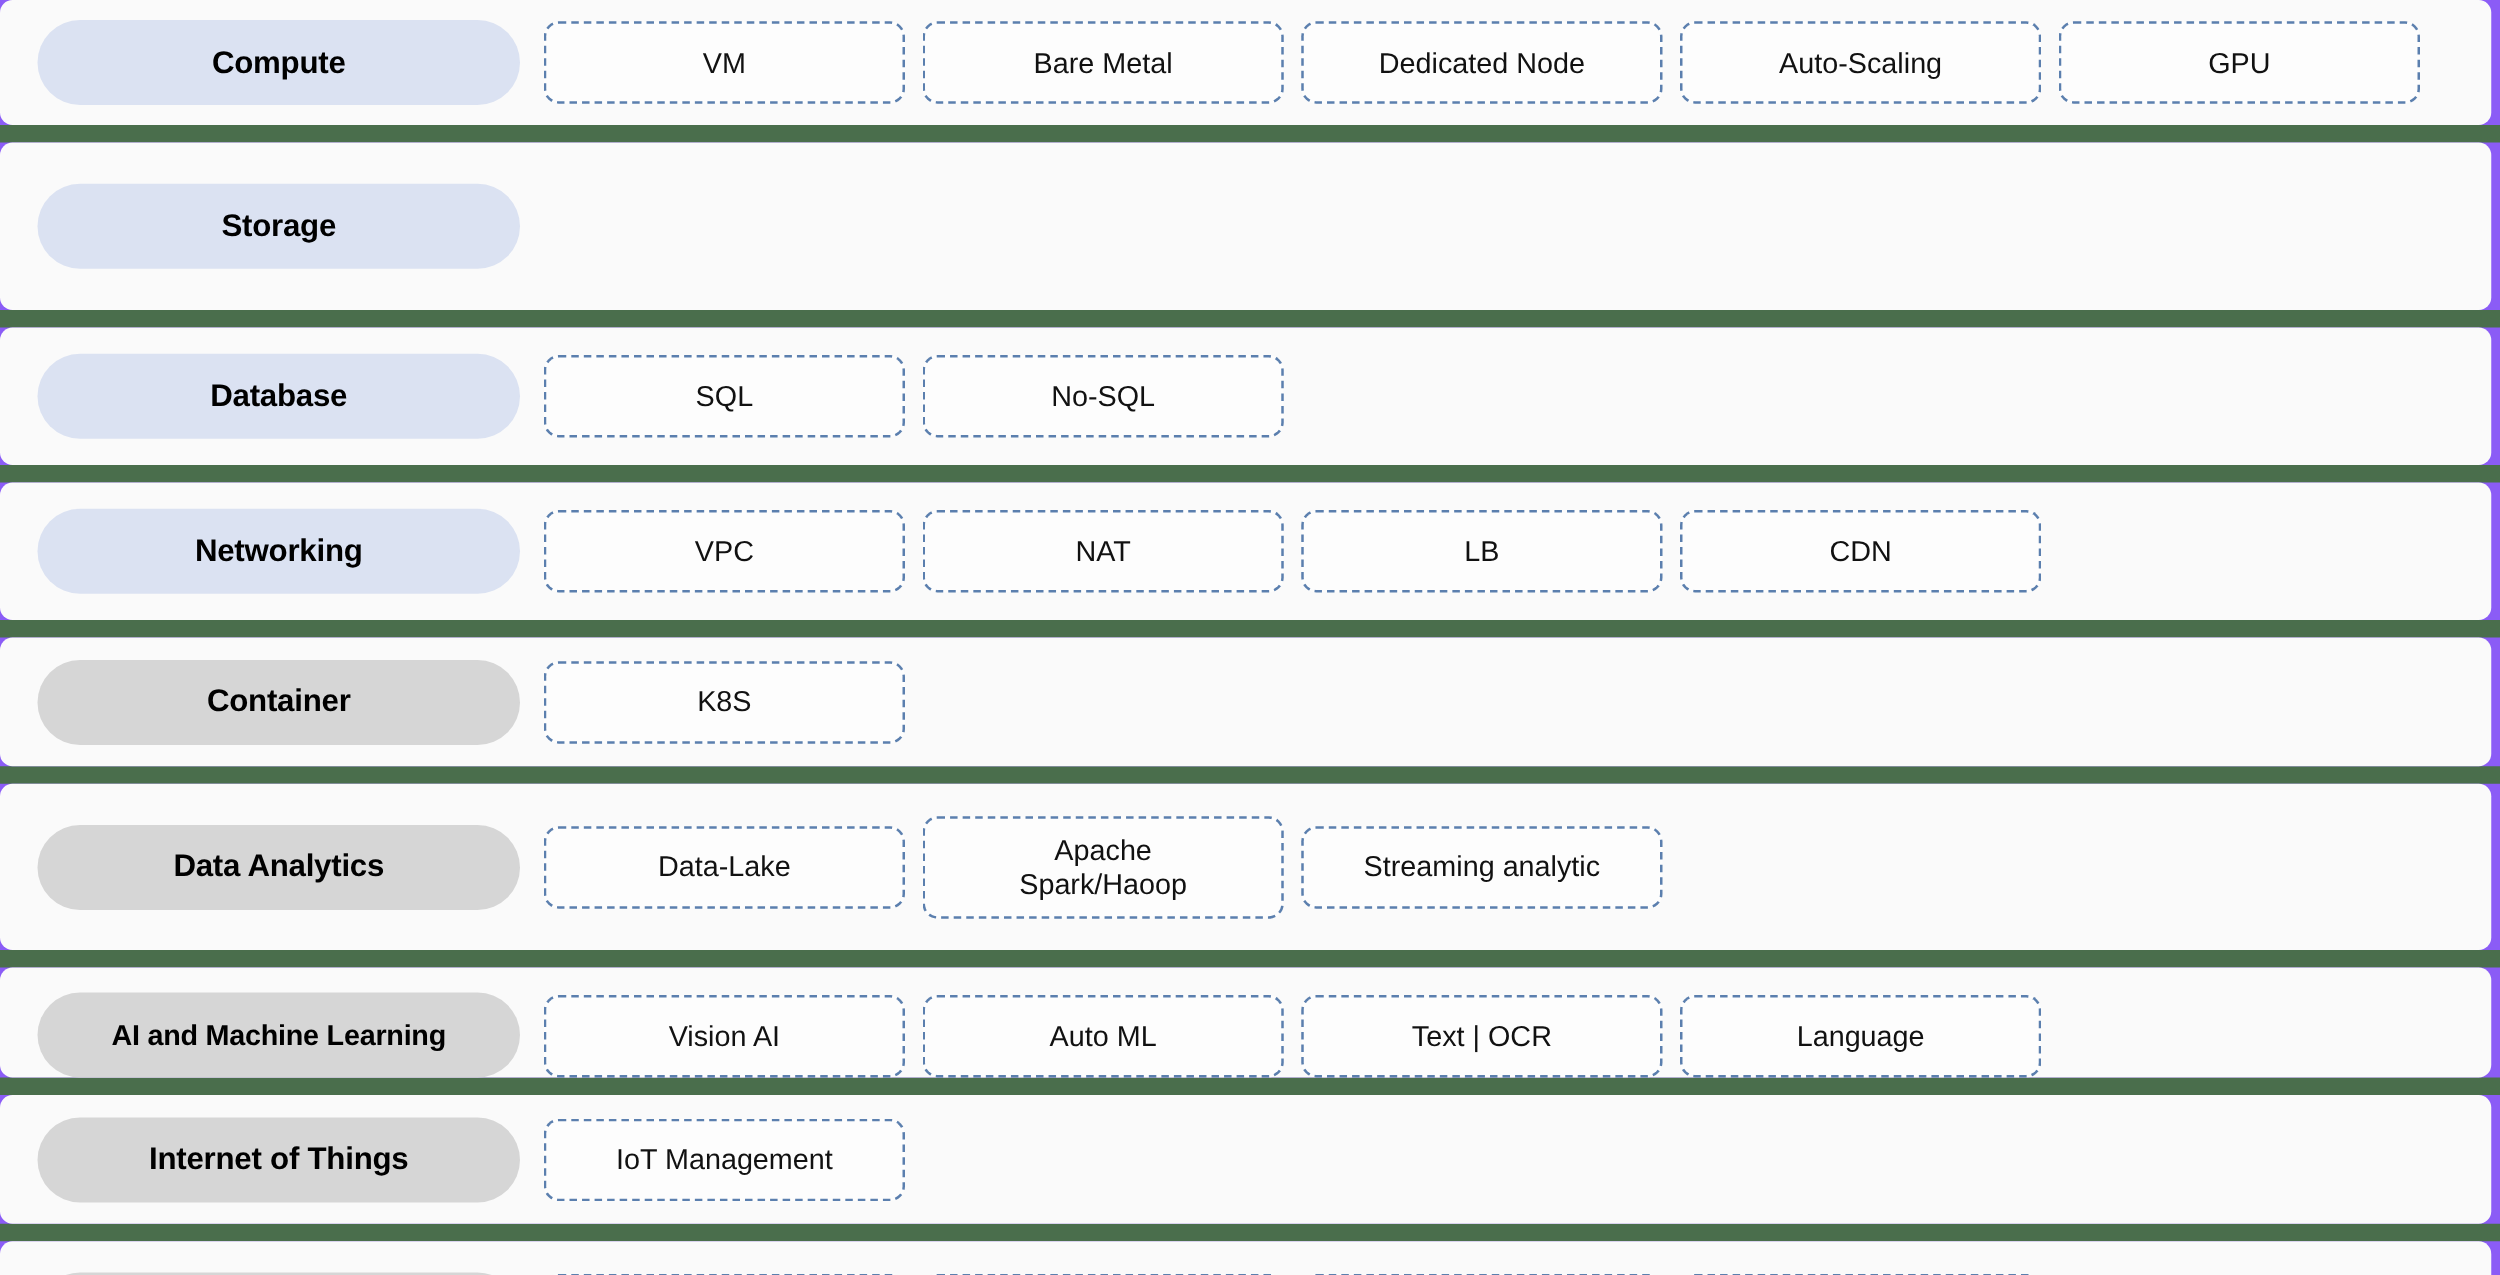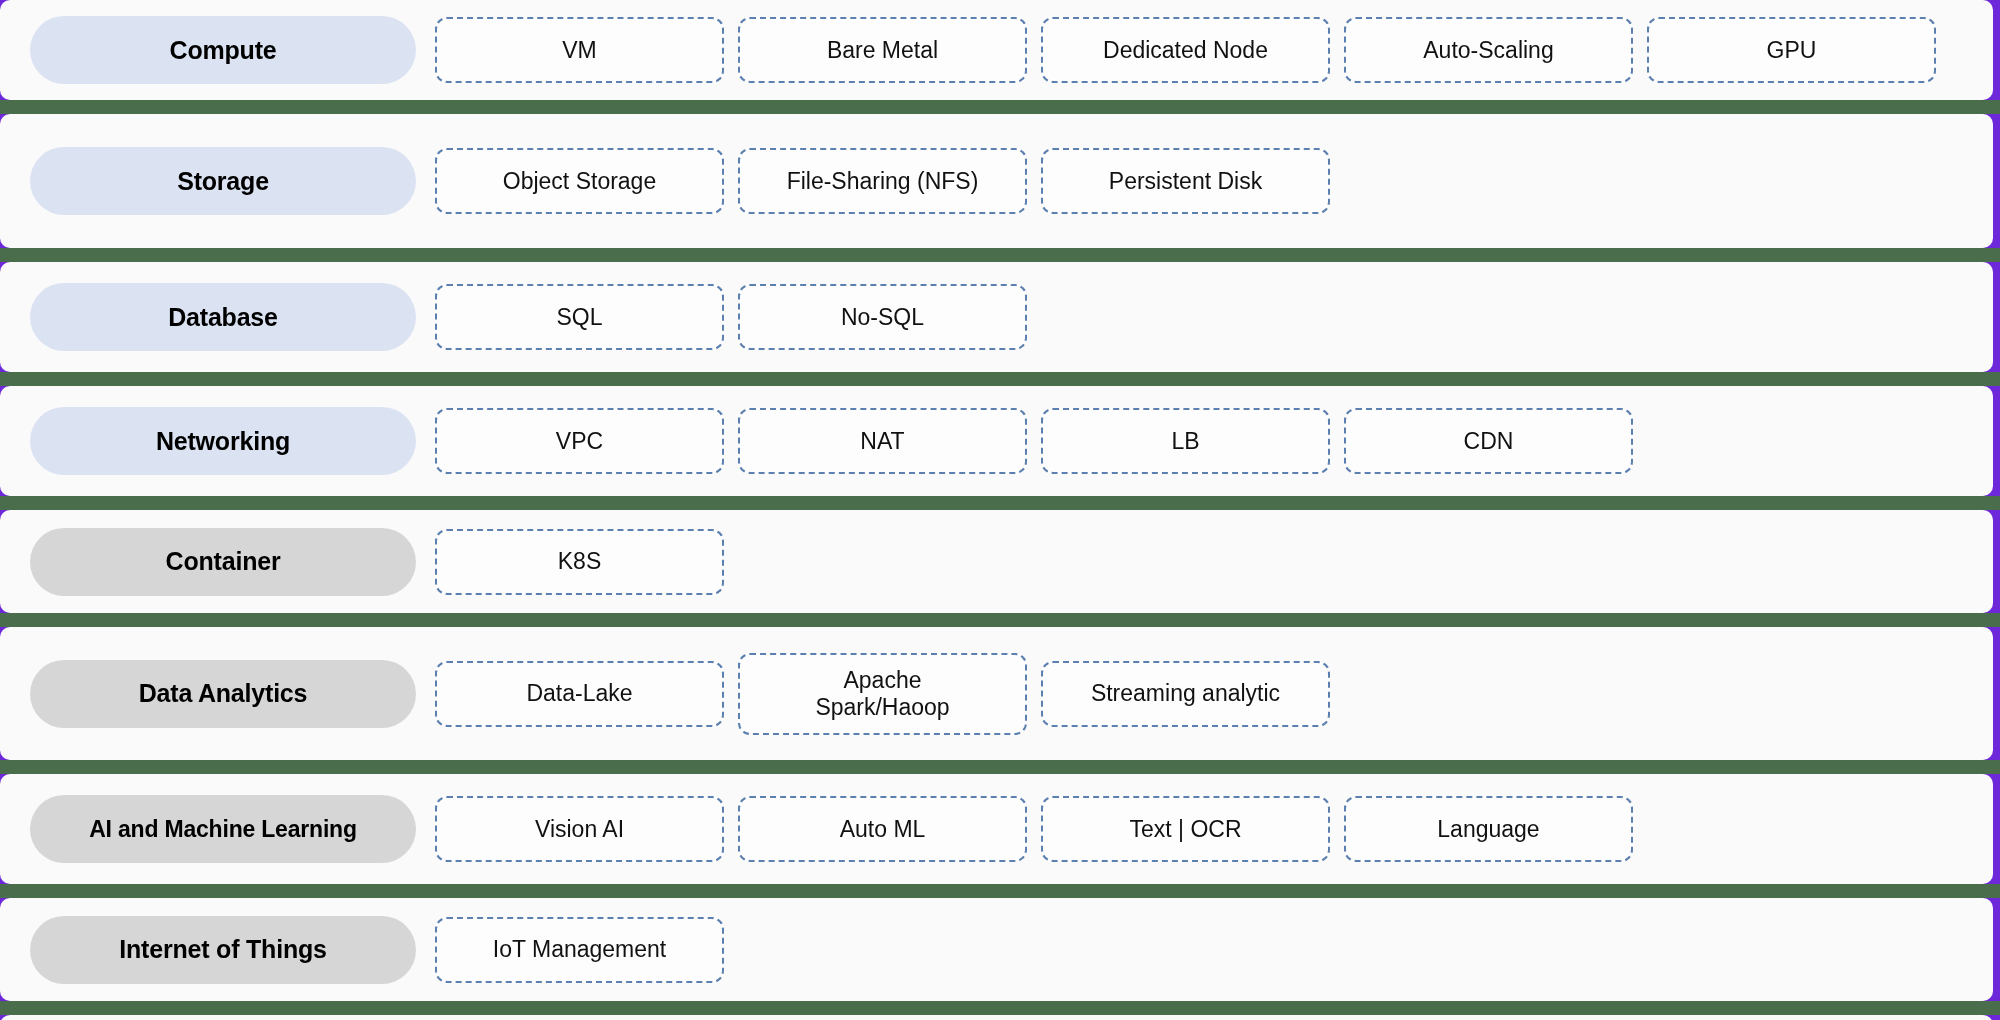--- a/index.html
+++ b/index.html
@@ -9,21 +9,21 @@
     height: 1020px;
     background: #ffffff;
     font-family: "Liberation Sans", sans-serif;
     overflow: hidden;
   }
 
   #diagram {
     position: relative;
     width: 2000px;
     height: 1020px;
-    background: #6d28d9;
+    background: #8b5cf6;
     display: flex;
     flex-direction: column;
   }
 
   .category-row {
     position: relative;
     width: 1993px;
     background: #fafafa;
     border-radius: 10px;
     display: flex;
@@ -95,25 +95,20 @@
         <div class="item-box">VM</div>
         <div class="item-box">Bare Metal</div>
         <div class="item-box">Dedicated Node</div>
         <div class="item-box">Auto-Scaling</div>
         <div class="item-box">GPU</div>
       </div>
     </div>
     <div class="row-separator"></div>
     <div class="category-row" style="height: 134px;">
       <div class="category-pill blue">Storage</div>
-      <div class="items">
-        <div class="item-box">Object Storage</div>
-        <div class="item-box">File-Sharing (NFS)</div>
-        <div class="item-box">Persistent Disk</div>
-      </div>
     </div>
     <div class="row-separator"></div>
     <div class="category-row" style="height: 110px;">
       <div class="category-pill blue">Database</div>
       <div class="items">
         <div class="item-box">SQL</div>
         <div class="item-box">No-SQL</div>
       </div>
     </div>
     <div class="row-separator"></div>
@@ -137,21 +132,21 @@
     <div class="category-row" style="height: 133px;">
       <div class="category-pill gray">Data Analytics</div>
       <div class="items">
         <div class="item-box">Data-Lake</div>
         <div class="item-box tall">Apache
 Spark/Haoop</div>
         <div class="item-box">Streaming analytic</div>
       </div>
     </div>
     <div class="row-separator"></div>
-    <div class="category-row" style="height: 110px;">
+    <div class="category-row" style="height: 88px; align-items: flex-end;">
       <div class="category-pill gray" style="font-size: 23px;">AI and Machine Learning</div>
       <div class="items">
         <div class="item-box">Vision AI</div>
         <div class="item-box">Auto ML</div>
         <div class="item-box">Text | OCR</div>
         <div class="item-box">Language</div>
       </div>
     </div>
     <div class="row-separator"></div>
     <div class="category-row" style="height: 103px;">

